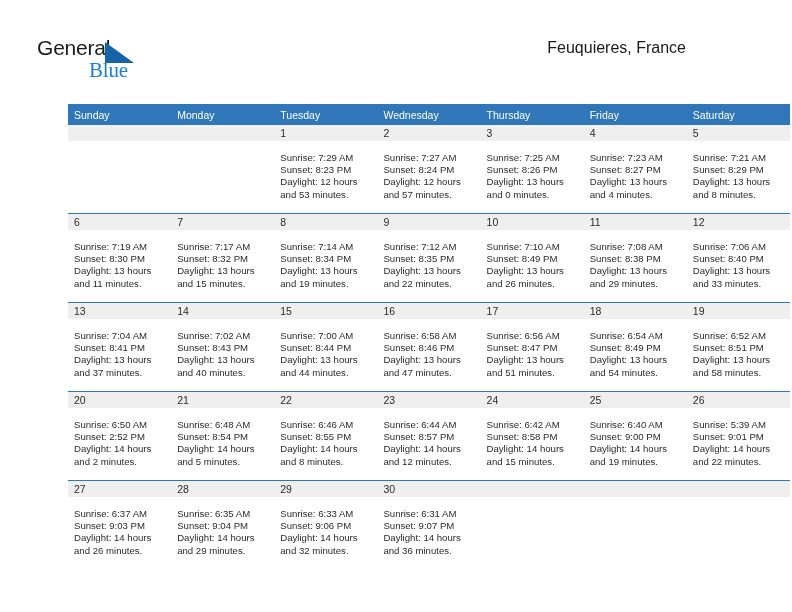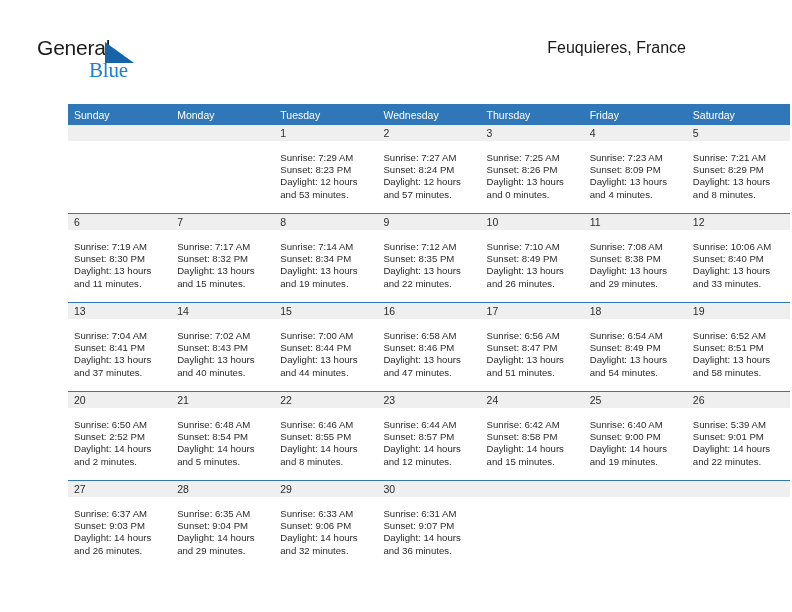--- a/index.html
+++ b/index.html
@@ -228,21 +228,21 @@
                 <div>Daylight: 13 hours</div>
                 <div>and 0 minutes.</div>
               </div>
             </div>
           </td>
           <td>
             <div class="daycell">
               <div class="daynum-band">4</div>
               <div class="details">
                 <div>Sunrise: 7:23 AM</div>
-                <div>Sunset: 8:09 PM</div>
+                <div>Sunset: 8:27 PM</div>
                 <div>Daylight: 13 hours</div>
                 <div>and 4 minutes.</div>
               </div>
             </div>
           </td>
           <td>
             <div class="daycell">
               <div class="daynum-band">5</div>
               <div class="details">
                 <div>Sunrise: 7:21 AM</div>
@@ -317,21 +317,21 @@
                 <div>Sunset: 8:38 PM</div>
                 <div>Daylight: 13 hours</div>
                 <div>and 29 minutes.</div>
               </div>
             </div>
           </td>
           <td>
             <div class="daycell">
               <div class="daynum-band">12</div>
               <div class="details">
-                <div>Sunrise: 10:06 AM</div>
+                <div>Sunrise: 7:06 AM</div>
                 <div>Sunset: 8:40 PM</div>
                 <div>Daylight: 13 hours</div>
                 <div>and 33 minutes.</div>
               </div>
             </div>
           </td>
         </tr>
         <tr class="week">
           <td>
             <div class="daycell">

